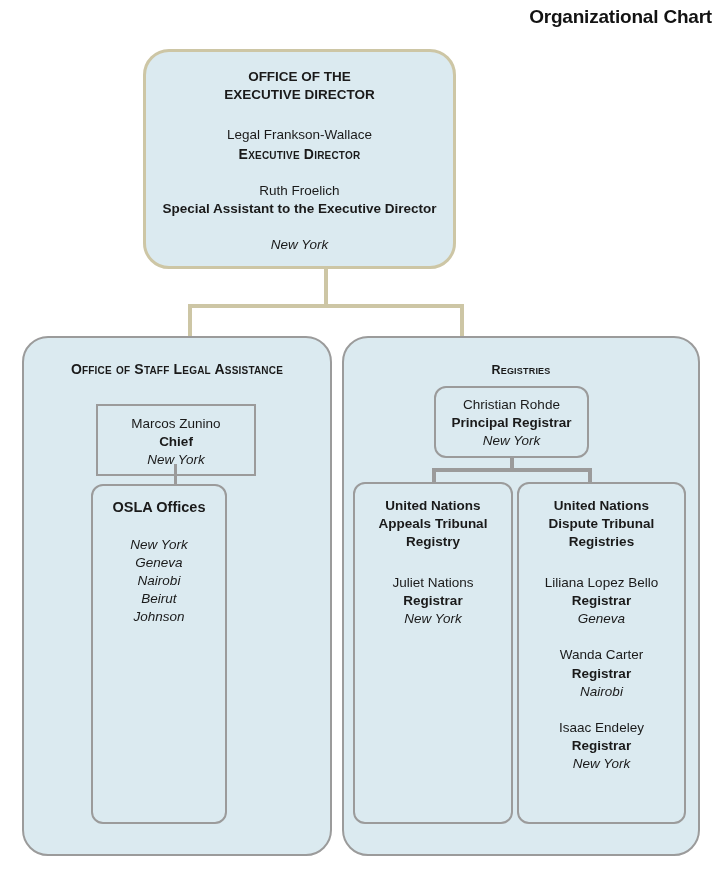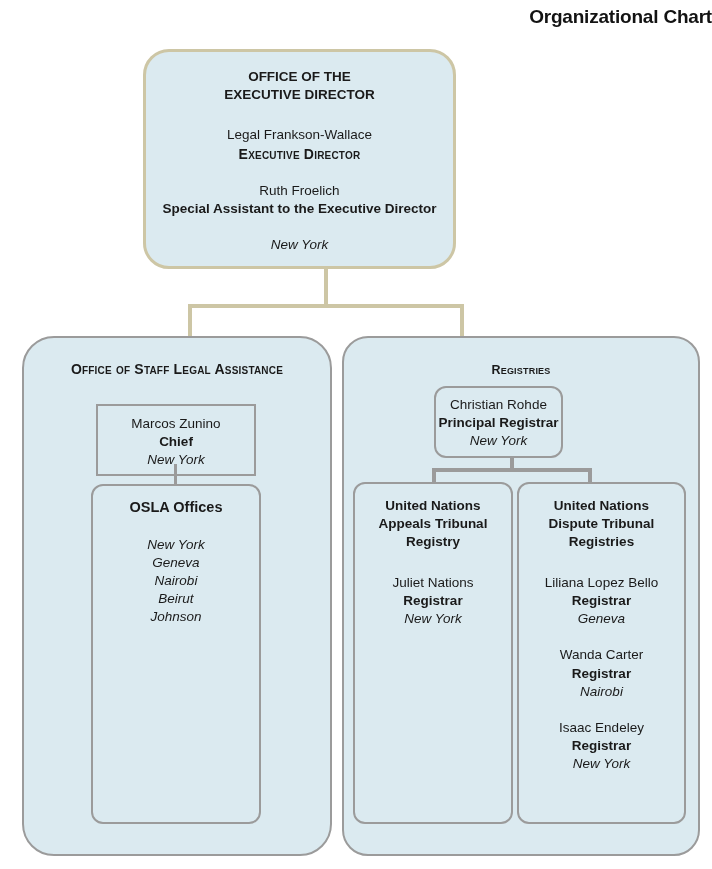--- a/index.html
+++ b/index.html
@@ -142,49 +142,49 @@
   </div>
 
   <div class="conn tan" style="left:324px; top:268px; width:4px; height:39px;"></div>
 
   <div class="conn tan" style="left:188px; top:304px; width:276px; height:4px;"></div>
 
   <div class="conn tan" style="left:188px; top:304px; width:4px; height:35px;"></div>
 
   <div class="conn tan" style="left:460px; top:304px; width:4px; height:35px;"></div>
 
-  <div class="node grey-container" style="left:22px; top:336px; width:310px; height:520px; padding-top:22px;border-radius:32px;">
+  <div class="node grey-container" style="left:22px; top:336px; width:310px; height:520px; padding-top:22px;">
     <div class="t-head-caps">Office of Staff Legal Assistance</div>
   </div>
 
   <div class="node grey-plain" style="left:96px; top:392px; width:160px; height:72px; padding-top:9px;">
     <div class="t-name">Marcos Zunino</div>
     <div class="t-role">Chief</div>
     <div class="t-loc">New York</div>
   </div>
 
   <div class="conn grey" style="left:174px; top:464px; width:3px; height:20px;"></div>
 
-  <div class="node grey-sub" style="left:91px; top:484px; width:170px; height:340px; padding-top:12px;">
+  <div class="node grey-sub" style="left:91px; top:484px; width:136px; height:340px; padding-top:12px;">
     <div class="t-box-title">OSLA Offices</div>
     <div class="gap-md"></div>
     <div>
       <div class="t-loc">New York</div>
       <div class="t-loc">Geneva</div>
       <div class="t-loc">Nairobi</div>
       <div class="t-loc">Beirut</div>
       <div class="t-loc">Johnson</div>
     </div>
   </div>
 
   <div class="node grey-container" style="left:342px; top:336px; width:358px; height:520px; padding-top:24px;">
     <div class="t-head-caps small">Registries</div>
   </div>
 
-  <div class="node grey-sub" style="left:434px; top:386px; width:129px; height:72px; padding-top:8px;">
+  <div class="node grey-sub" style="left:434px; top:386px; width:155px; height:72px; padding-top:8px;">
     <div class="t-name">Christian Rohde</div>
     <div class="t-role">Principal Registrar</div>
     <div class="t-loc">New York</div>
   </div>
 
   <div class="conn grey" style="left:510px; top:458px; width:4px; height:12px;"></div>
   <div class="conn grey" style="left:432px; top:468px; width:160px; height:4px;"></div>
   <div class="conn grey" style="left:432px; top:468px; width:4px; height:16px;"></div>
   <div class="conn grey" style="left:588px; top:468px; width:4px; height:16px;"></div>
 

